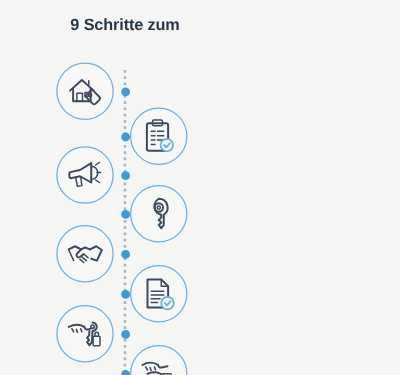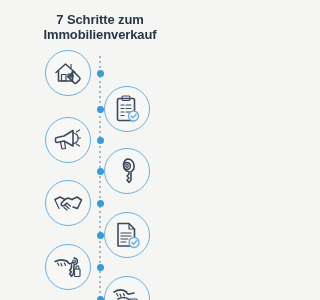--- a/index.html
+++ b/index.html
@@ -82,22 +82,21 @@
     stroke-linejoin:round;
   }
   .badge-fill{fill:#f7f7f6;stroke:#6bb0dc;stroke-width:1.4;}
 </style>
 </head>
 <body>
 
 <div id="infographic">
 
   <div class="title">
-    <span>7 Schritte zum</span>
-    <span class="l2">Immobilienverkauf</span>
+    <span>9 Schritte zum</span>
   </div>
 
   <div class="spine"></div>
 
   <div class="node" style="top:70px"></div>
   <div class="node" style="top:106px"></div>
   <div class="node" style="top:137px"></div>
   <div class="node" style="top:168px"></div>
   <div class="node" style="top:200px"></div>
   <div class="node" style="top:232px"></div>

